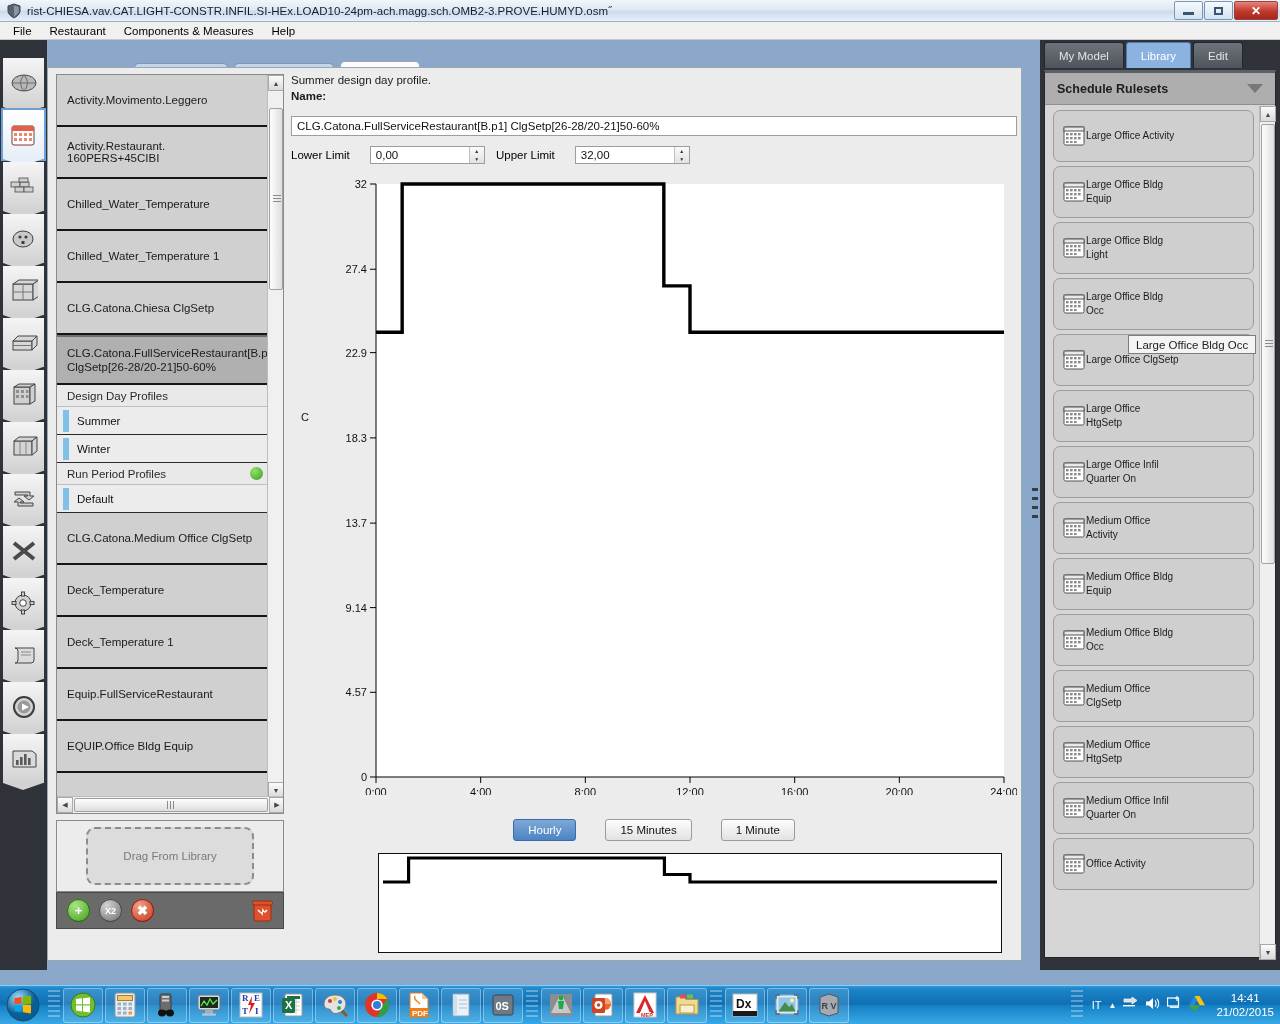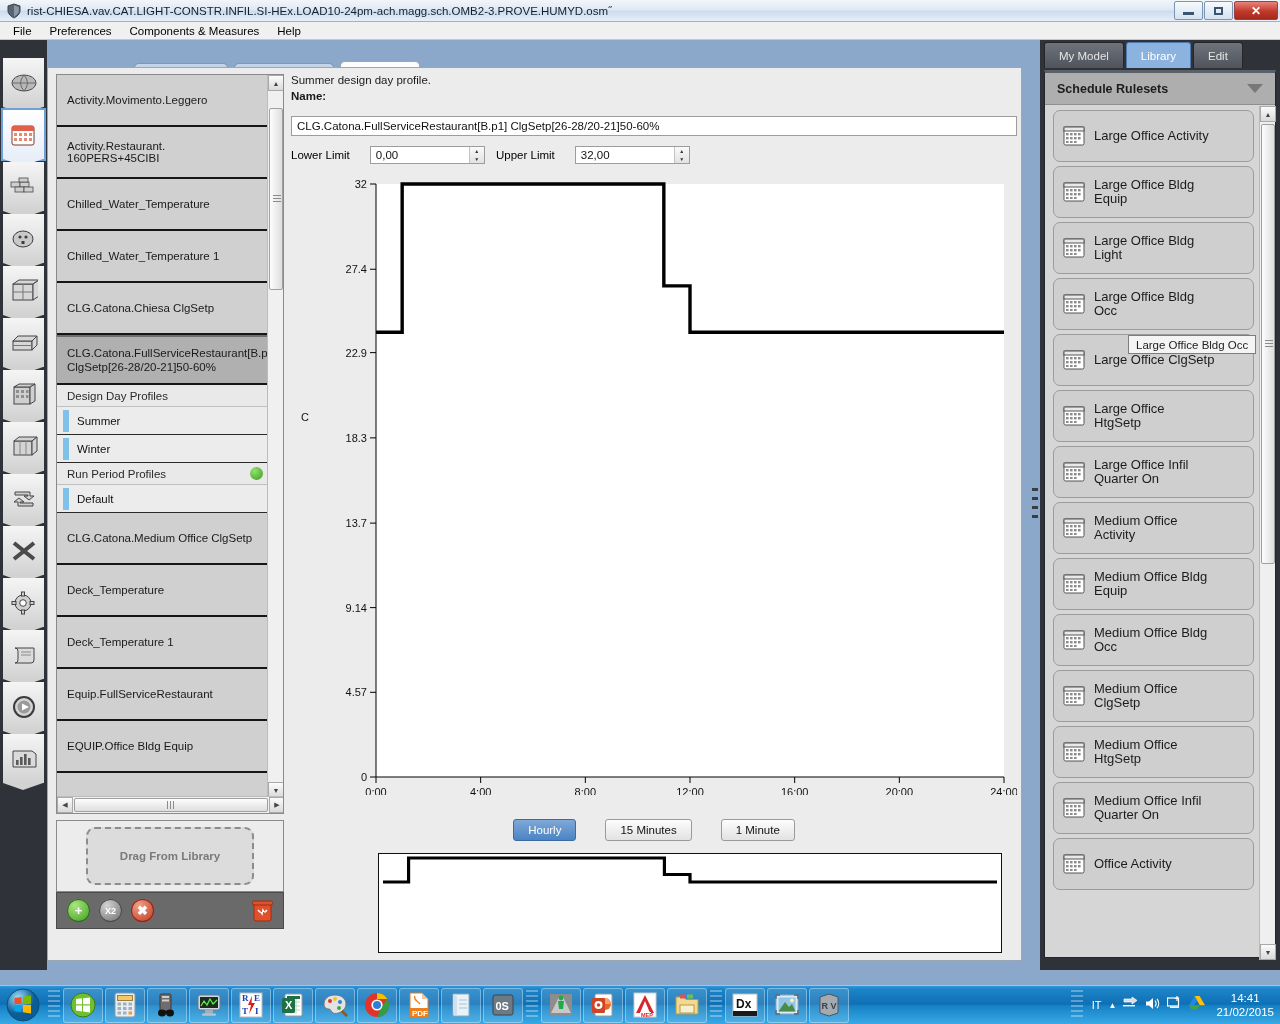--- a/index.html
+++ b/index.html
@@ -79,21 +79,21 @@
      background:repeating-linear-gradient(to bottom,#8b8b8b 0 1px,transparent 1px 3px); }
   #listhsb{ position:absolute; left:0; bottom:0; width:228px; height:17px; background:#f0f0f0; border-top:1px solid #bcbcbc; display:flex; }
   #lisththumb{ flex:1; margin:1px; background:linear-gradient(to bottom,#fdfdfd,#dedede); border:1px solid #a0a0a0; border-radius:2px;
      display:flex;align-items:center;justify-content:center; }
   #lisththumb .grip{ width:9px;height:8px; background:repeating-linear-gradient(to right,#8b8b8b 0 1px,transparent 1px 3px); }
 
   
   #dragbox{ position:absolute; left:8px; top:752px; width:228px; height:72px; background:#ececec;
             border:1px solid #8a8a8a; display:flex; align-items:center; justify-content:center; }
   #dragInner{ width:168px; height:58px; border:2px dashed #8c8c8c; border-radius:9px; background:#dcdcdc;
-              display:flex;align-items:center;justify-content:center; font-size:11.5px; font-weight:bold; color:#7a7a7a; }
+              display:flex;align-items:center;justify-content:center; font-size:11.5px; font-weight:normal; color:#7a7a7a; }
   #btnbar{ position:absolute; left:8px; top:824px; width:228px; height:37px; background:#6a6a6a;
            border:1px solid #4a4a4a; display:flex; align-items:center; padding:0 10px; gap:9px; }
   .cbtn{ width:23px;height:23px;border-radius:50%; display:flex;align-items:center;justify-content:center;
          font-size:13px;font-weight:bold;color:#fff; }
   .cbtn.add{ background:radial-gradient(circle at 35% 28%,#a9e57f,#3f9a22); box-shadow:inset 0 0 0 1px #2e6b18; }
   .cbtn.dup{ background:radial-gradient(circle at 35% 28%,#d3d3d3,#6a6a6a); box-shadow:inset 0 0 0 1px #4a4a4a; font-size:9px;}
   .cbtn.rem{ background:radial-gradient(circle at 35% 28%,#f0a08a,#c0341a); box-shadow:inset 0 0 0 1px #8d2412; }
   #trash{ margin-left:auto; width:21px;height:24px; }
 
   
@@ -131,21 +131,21 @@
          border-radius:3px 3px 0 0; }
   .rtab.active{ background:#8cb3e0; color:#fff; border-color:#4d79ad; }
   #rpanel{ position:absolute; left:4px; top:30px; width:232px; height:888px; background:#d6d6d6;
            border:1px solid #23252a; border-top:3px solid #5a6068; }
   #rhdr{ height:32px; background:#aeaeae; border-bottom:1px solid #8f8f8f; display:flex; align-items:center;
          padding:0 12px; font-size:12.5px; font-weight:bold; color:#1d1d1d; }
   #rhdr .caret{ margin-left:auto; width:0;height:0;border-left:8px solid transparent;border-right:8px solid transparent;border-top:9px solid #787878; }
   #rlist{ position:absolute; left:0; top:33px; width:215px; height:854px; overflow:hidden; }
   .ritem{ margin:4px 6px 4px 8px; height:52px; background:#cfcfcf; border:1px solid #9c9c9c; border-radius:7px;
           display:flex; align-items:center; padding:0 8px; position:relative; }
-  .ritem .lbl{ font-size:13px; color:#1c1c1c; line-height:14px; margin-left:8px; }
+  .ritem .lbl{ font-size:10px; color:#1c1c1c; line-height:14px; }
   #rvsb{ position:absolute; right:0; top:33px; width:16px; height:854px; background:#efefef; border-left:1px solid #b9b9b9; }
   #rvthumb{ position:absolute; left:1px; top:18px; width:14px; height:440px;
      background:linear-gradient(to right,#fdfdfd,#dedede); border:1px solid #a0a0a0; border-radius:2px;}
   #rvthumb .grip{ position:absolute; left:3px; top:50%;margin-top:-4px;width:8px;height:8px;
      background:repeating-linear-gradient(to bottom,#8b8b8b 0 1px,transparent 1px 3px); }
   #tooltip{ position:absolute; left:1128px; top:335px; background:#f4f4f4; border:1px solid #7d7d7d;
             font-size:11.5px; color:#222; padding:2px 7px; height:19px; line-height:15px; }
 
   
   #splitdots{ position:absolute; left:1032px; top:488px; width:6px; height:36px;
@@ -186,21 +186,21 @@
         <span style="display:block;width:9px;height:8px;border:2px solid #3a5570;"></span>
       </div>
     <div class="winbtn close">
         <span>✕</span>
       </div>
   </div>
 </div>
 
 <div id="menubar">
   <span class="mi">File</span>
-  <span class="mi">Preferences</span>
+  <span class="mi">Restaurant</span>
   <span class="mi">Components &amp; Measures</span>
   <span class="mi">Help</span>
 </div>
 
 <div id="appbg"></div>
 <div id="topblue"></div>
 
 <div id="rail">
   <div id="railtop"></div>
 

